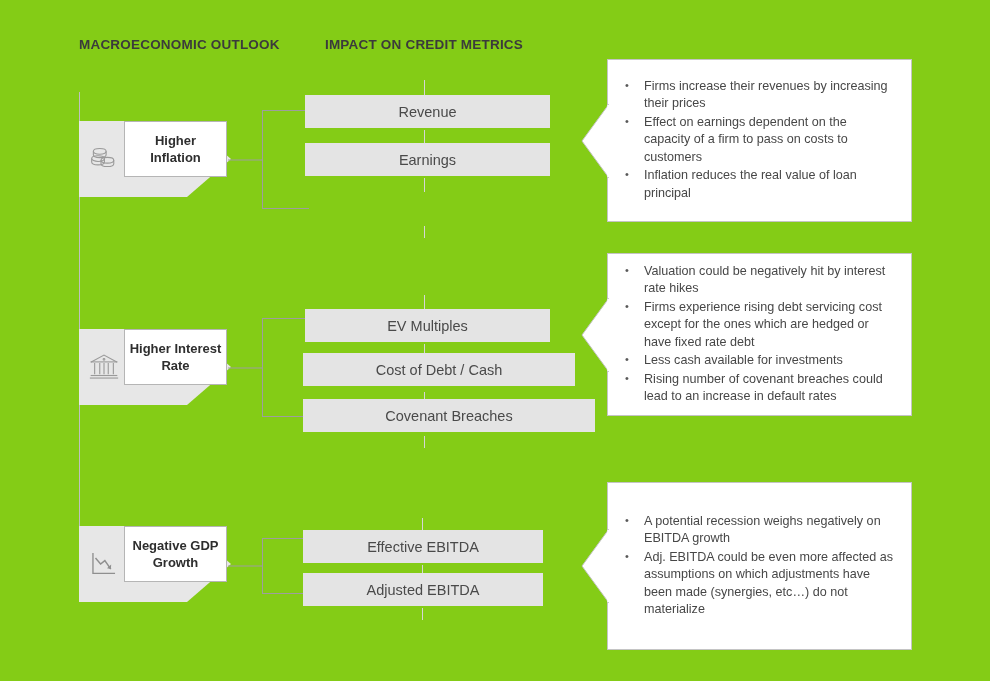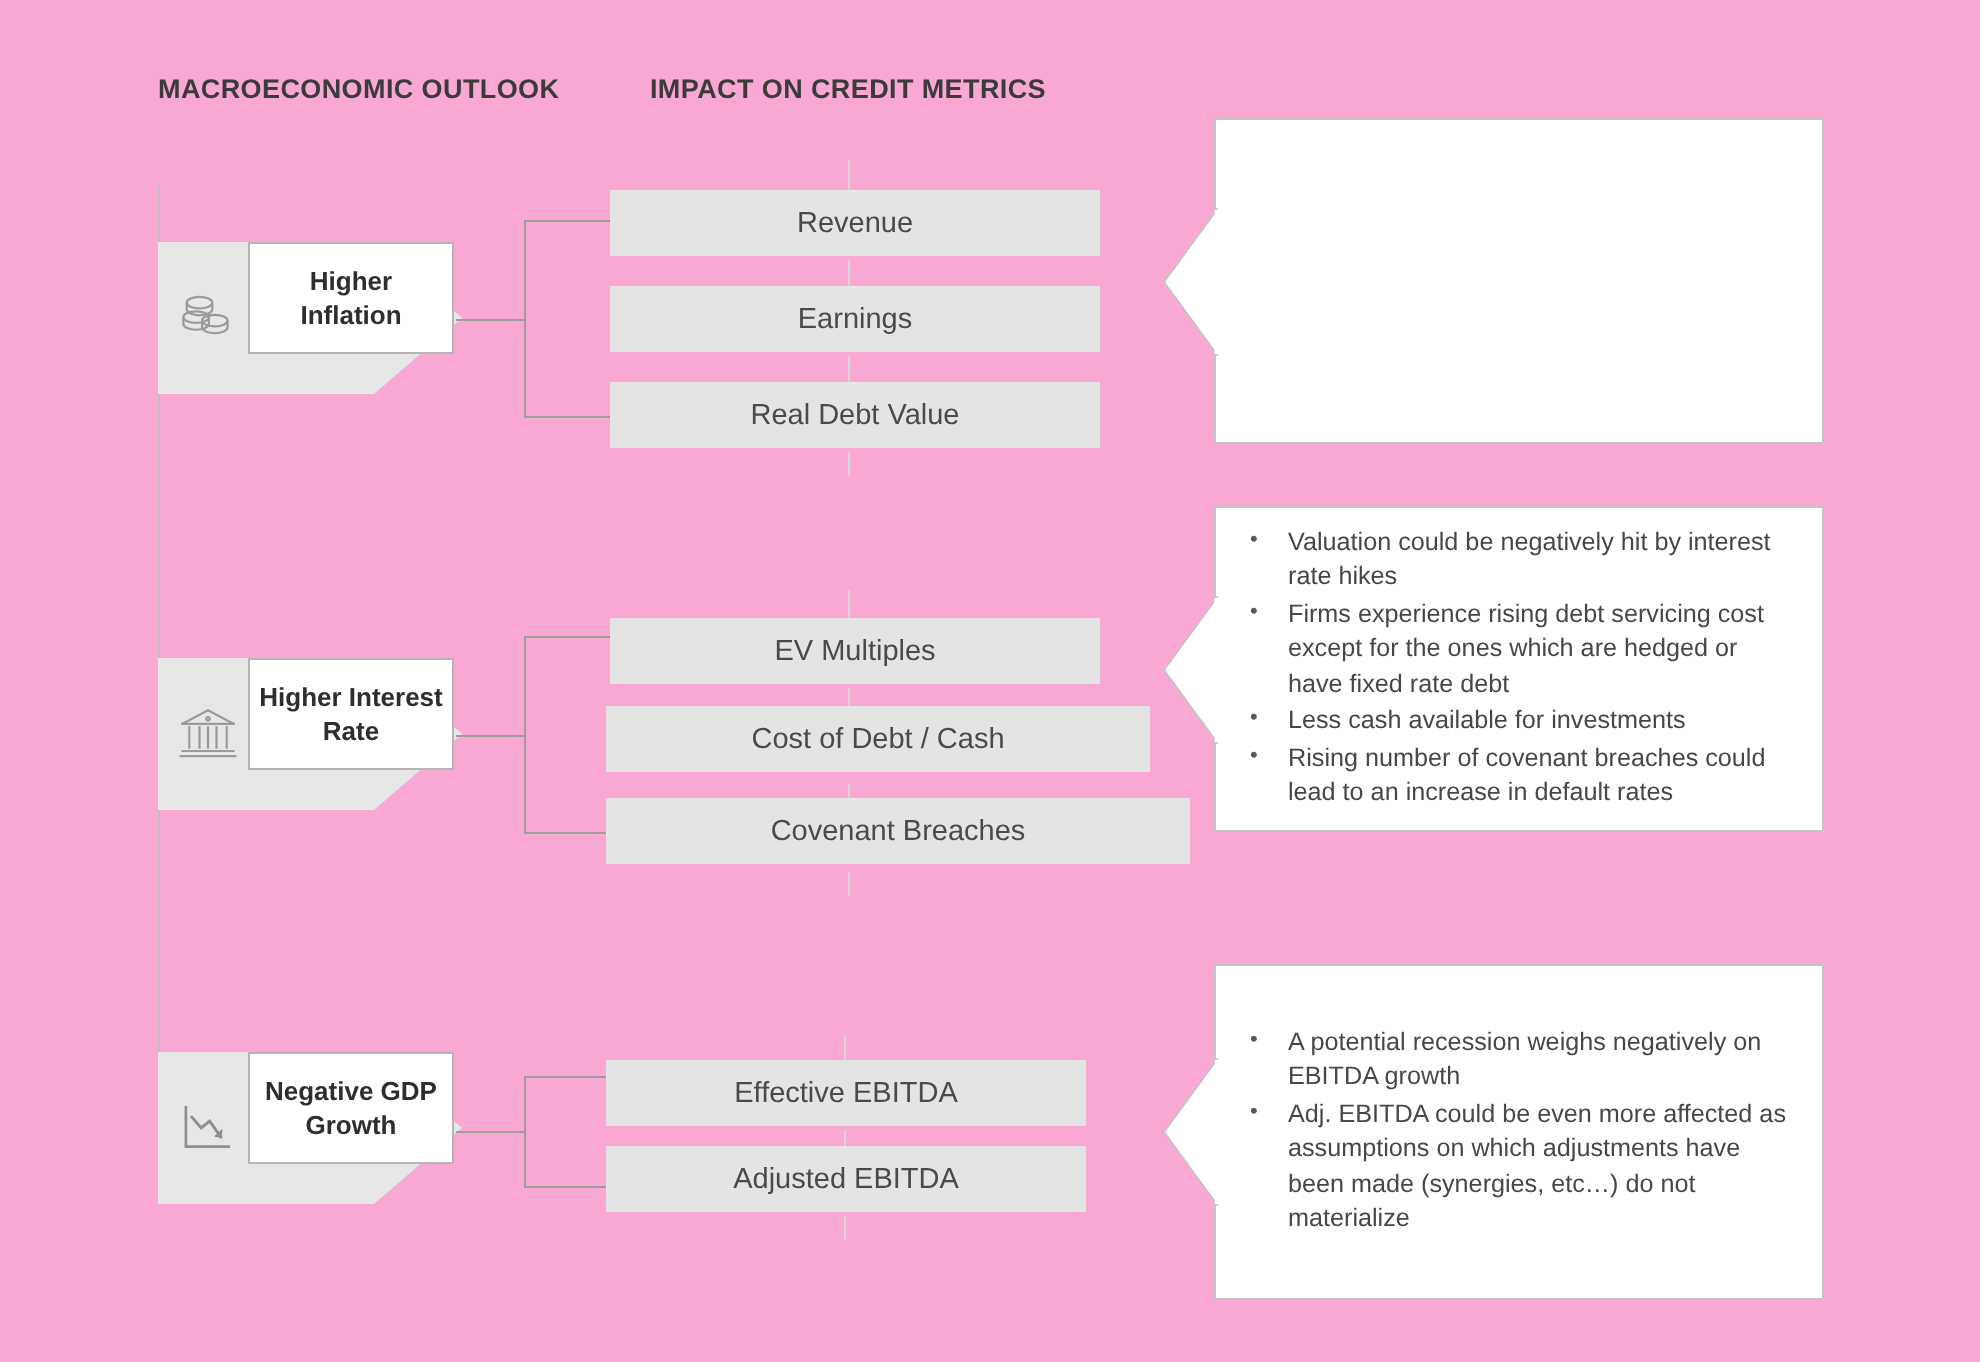--- a/index.html
+++ b/index.html
@@ -8,21 +8,21 @@
     background: #ffffff;
   }
   body {
     font-family: "Liberation Sans", sans-serif;
     color: #404040;
   }
   #canvas {
     position: relative;
     width: 990px;
     height: 681px;
-    background: #f9a8d4;
+    background: #84cc16;
     overflow: hidden;
   }
 
   
   .col-heading {
     position: absolute;
     font-size: 13.5px;
     font-weight: 600;
     letter-spacing: 0.2px;
     color: #3b3b3b;
@@ -232,29 +232,31 @@
     <div class="arm top"></div>
     <div class="arm bottom"></div>
   </div>
 
   <div class="metric-bar" style="top:95px;left:305px;width:245px;">
     <span>Revenue</span>
   </div>
   <div class="metric-bar" style="top:143px;left:305px;width:245px;">
     <span>Earnings</span>
   </div>
-  <div class="metric-bar" style="top:191px;left:305px;width:245px;">
-    <span>Real Debt Value</span>
-  </div>
 
   <div class="callout" id="callout-0">
     <svg class="callout-notch" viewBox="0 0 28 74" style="top: 43.5px;">
       <polyline points="28,0 1,37 28,74" fill="#ffffff" stroke="#c4c4c4" stroke-width="1"></polyline>
       <line x1="27.5" y1="1" x2="27.5" y2="73" stroke="#ffffff" stroke-width="2.4"></line>
     </svg>
+    <ul>
+      <li>Firms increase their revenues by increasing their prices</li>
+      <li>Effect on earnings dependent on the capacity of a firm to pass on costs to customers</li>
+      <li>Inflation reduces the real value of loan principal</li>
+    </ul>
   </div>
 
   <div class="driver" id="driver-1">
     <div class="driver-shape"></div>
     <svg class="driver-icon" viewBox="0 0 40 40">
       <g stroke="#9a9a9a" stroke-width="1.3" fill="none" stroke-linecap="square">
         <polyline points="5,14 20,6 35,14"></polyline>
         <line x1="5" y1="14" x2="35" y2="14"></line>
         <line x1="9" y1="16" x2="9" y2="28"></line>
         <line x1="15" y1="16" x2="15" y2="28"></line>

